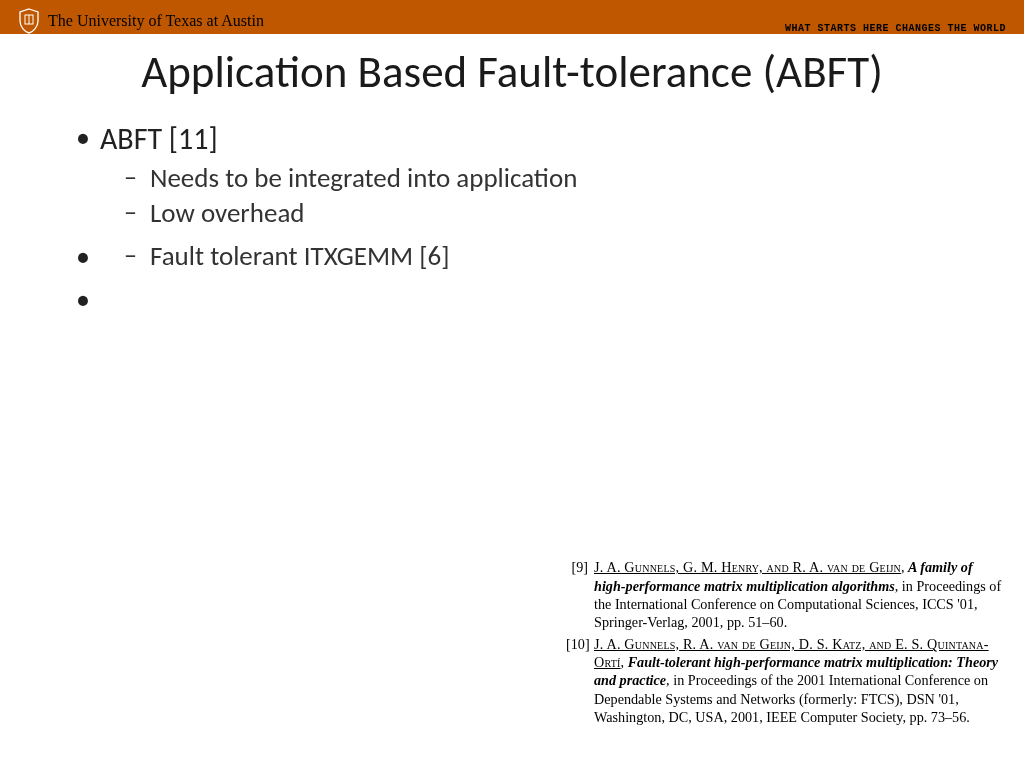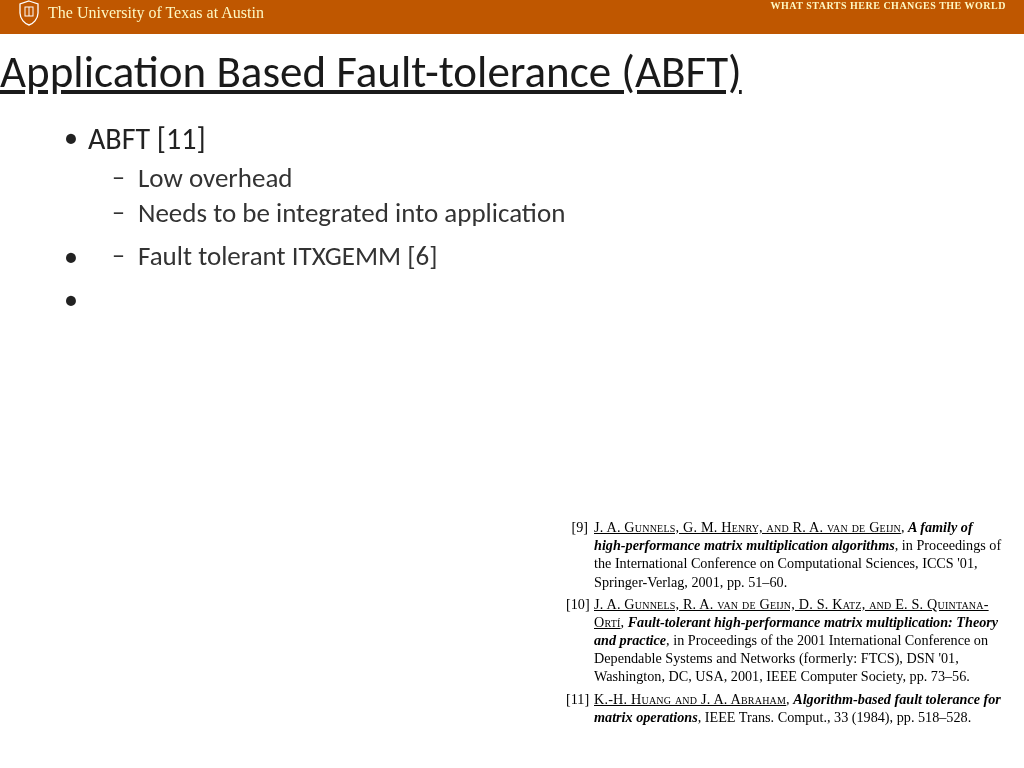--- a/index.html
+++ b/index.html
@@ -9,60 +9,59 @@
     background: #ffffff;
     font-family: Calibri, "Segoe UI", Arial, sans-serif;
     overflow: hidden;
     position: relative;
   }
   .topbar {
     width: 100%;
     height: 34px;
     background: #bf5700;
     display: flex;
-    align-items: flex-start;
+    align-items: flex-end;
     justify-content: space-between;
     padding: 0 18px;
-    color: #fef9c3;
+    color: #000000;
   }
   .topbar-left {
     display: flex;
     align-items: center;
     gap: 8px;
   }
   .seal {
     width: 22px;
     height: 26px;
     display: flex;
     align-items: center;
     justify-content: center;
   }
   .univ-name {
     font-family: Georgia, "Times New Roman", serif;
     font-size: 16px;
     letter-spacing: 0px;
   }
   .tagline {
-    font-family: Liberation Serif, serif;
+    font-family: Liberation Mono, monospace;
     font-size: 10px;
     font-weight: bold;
     letter-spacing: 0.5px;
   }
   .slide-title {
+    text-align: center;
     font-size: 45px;
     color: #1a1a1a;
     margin-top: 12px;
     line-height: 1.15;
     font-weight: 400;
-    text-decoration: underline;
   }
   .content {
     margin-top: 22px;
-    padding-left: 52px;
-    margin-left: 8px;
+    padding-left: 72px;
   }
   ul.level1 {
     list-style: none;
   }
   ul.level1 > li {
     font-size: 30px;
     color: #222;
     margin-bottom: 6px;
     position: relative;
     padding-left: 28px;
@@ -139,22 +138,22 @@
   <span class="tagline">WHAT STARTS HERE CHANGES THE WORLD</span>
 </div>
 
 <h1 class="slide-title">Application Based Fault-tolerance (ABFT)</h1>
 
 <div class="content">
   <ul class="level1">
     <li>
       <span>ABFT [11]</span>
       <ul class="level2">
+        <li>Needs to be integrated into application</li>
         <li>Low overhead</li>
-        <li>Needs to be integrated into application</li>
       </ul>
     </li>
     <li>
       <ul class="level2">
         <li>Fault tolerant ITXGEMM [6]</li>
       </ul>
     </li>
     <li>
     </li>
   </ul>
@@ -168,20 +167,13 @@
       <span class="it">A family of high-performance matrix multiplication algorithms</span><span>, in Proceedings of the International Conference on Computational Sciences, ICCS '01, Springer-Verlag, 2001, pp. 51–60.</span>
     </div>
   </div>
   <div class="ref">
     <div class="ref-num">[10]</div>
     <div class="ref-body">
       <span class="sc">J. A. Gunnels, R. A. van de Geijn, D. S. Katz, and E. S. Quintana-Ortí</span>,
       <span class="it">Fault-tolerant high-performance matrix multiplication: Theory and practice</span><span>, in Proceedings of the 2001 International Conference on Dependable Systems and Networks (formerly: FTCS), DSN '01, Washington, DC, USA, 2001, IEEE Computer Society, pp. 73–56.</span>
     </div>
   </div>
-  <div class="ref">
-    <div class="ref-num">[11]</div>
-    <div class="ref-body">
-      <span class="sc">K.-H. Huang and J. A. Abraham</span>,
-      <span class="it">Algorithm-based fault tolerance for matrix operations</span><span>, IEEE Trans. Comput., 33 (1984), pp. 518–528.</span>
-    </div>
-  </div>
 </div>
 
 </body></html>

